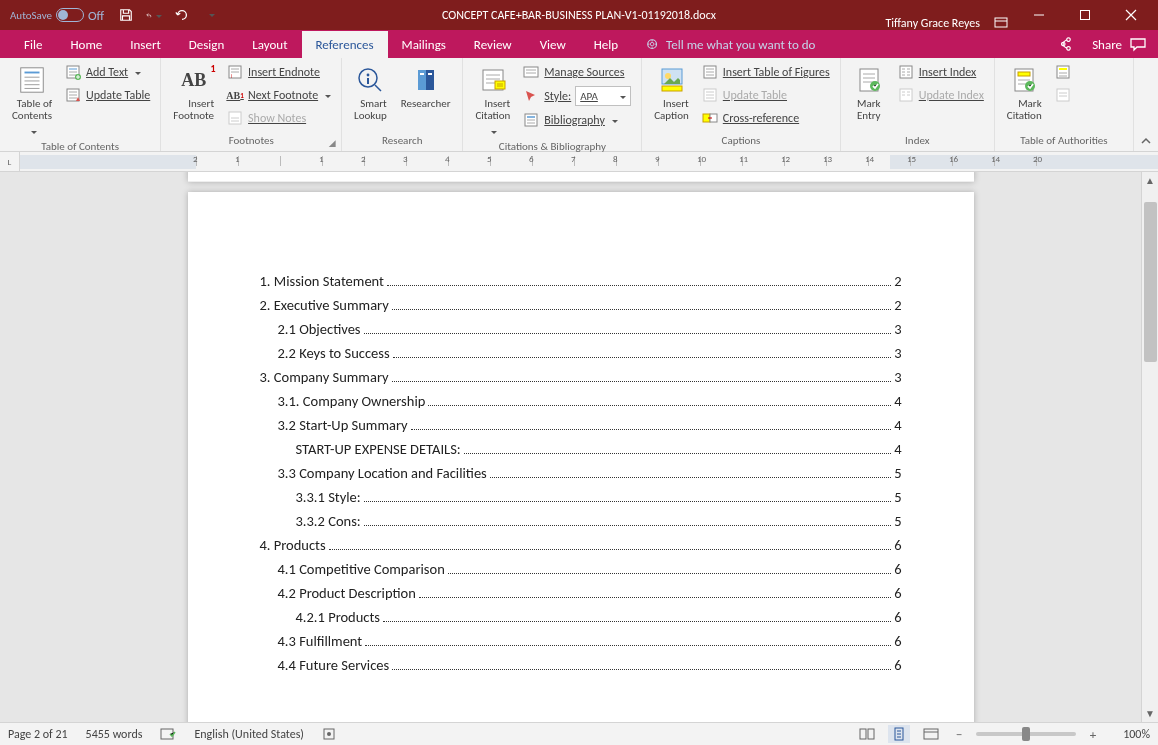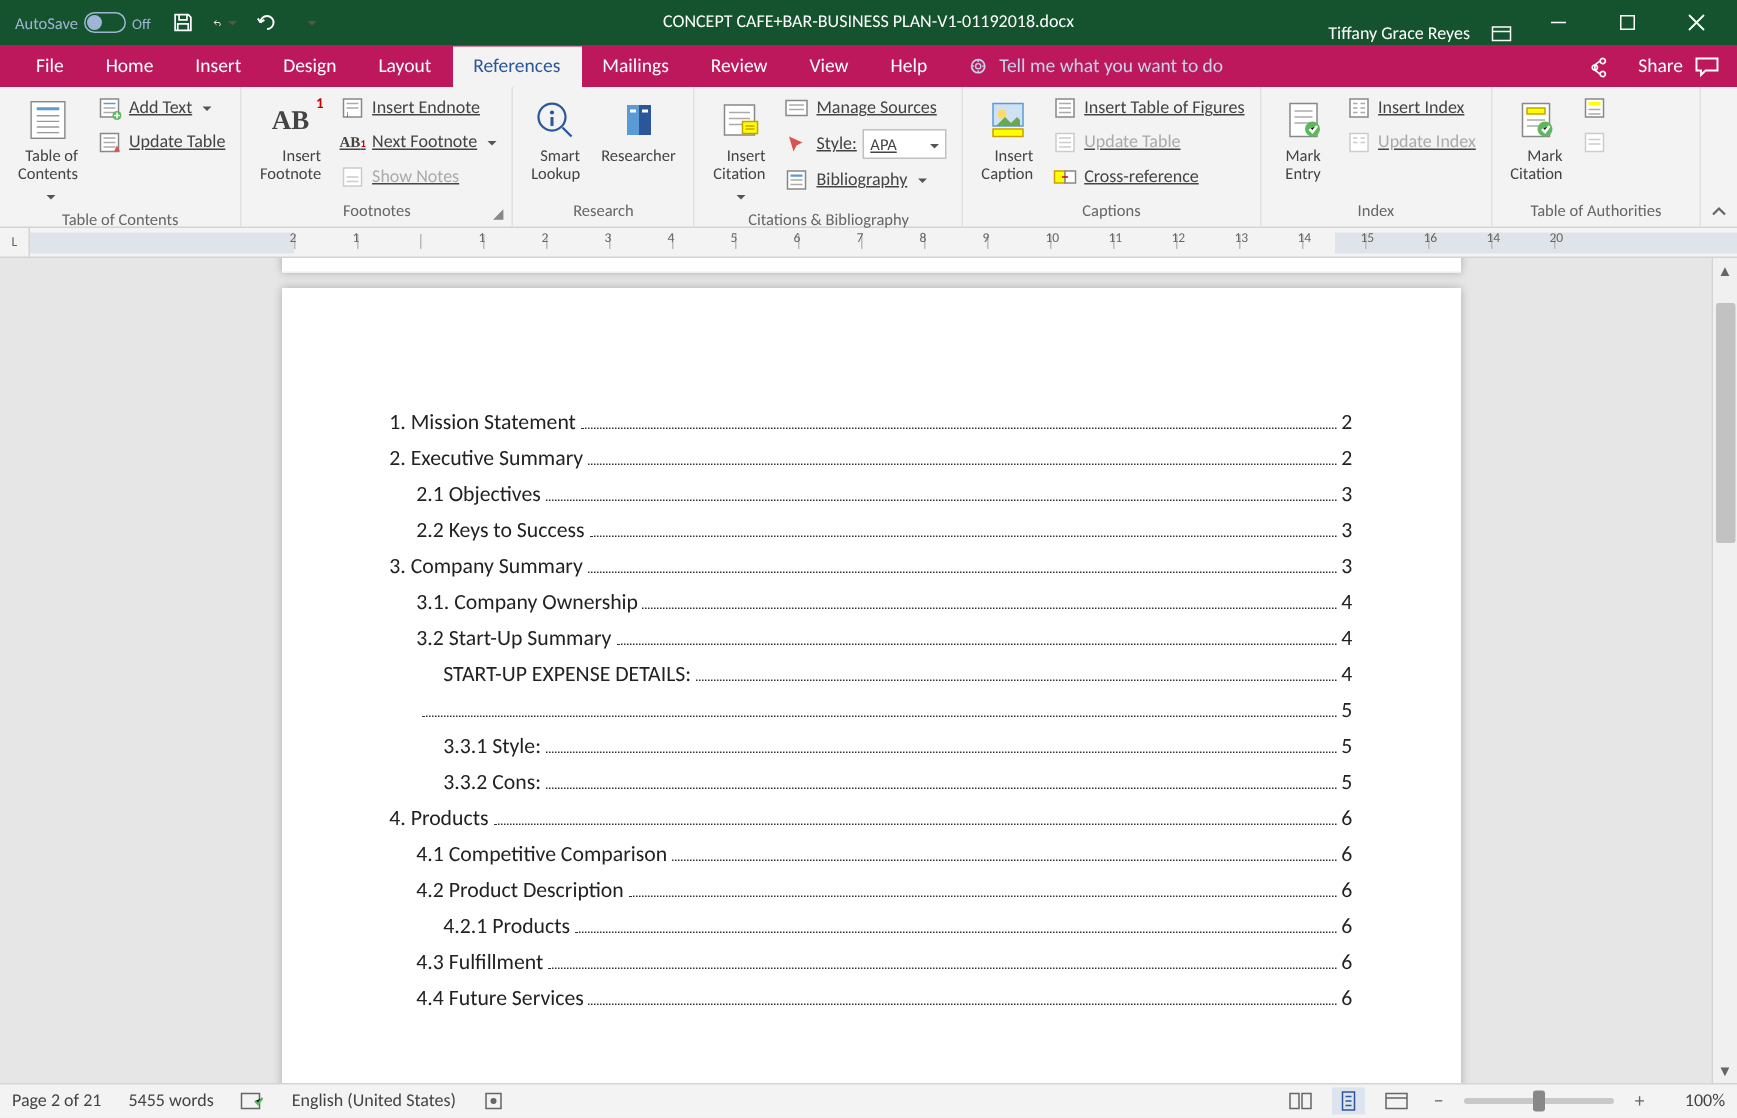--- a/index.html
+++ b/index.html
@@ -1,36 +1,36 @@
 <!DOCTYPE html>
 <html><head>
 <meta charset="utf-8">
 <style>
 * { margin:0; padding:0; box-sizing:border-box; font-family:'Segoe UI','Calibri',sans-serif; }
 body { background:#e6e6e6; width:1158px; height:745px; overflow:hidden; position:relative; }
 
 
-.titlebar { height:30px; background:#14532d; display:flex; align-items:center; color:#fff; font-size:12px; position:relative; }
+.titlebar { height:30px; background:#7f1d1d; display:flex; align-items:center; color:#fff; font-size:12px; position:relative; }
 .titlebar .autosave { margin-left:10px; color:#a0b5d6; font-size:11px; display:flex; align-items:center; gap:4px;}
 .titlebar .autosave-toggle { width:28px; height:14px; border:1px solid #a0b5d6; border-radius:7px; display:inline-flex; align-items:center; padding-left:1px;}
 .titlebar .autosave-dot { width:10px; height:10px; background:#a0b5d6; border-radius:50%; }
 .qat { display:flex; gap:12px; margin-left:14px; align-items:center;}
 .qat-icon { width:16px; height:16px; display:flex; align-items:center; justify-content:center; color:#fff; cursor:pointer;}
 .doc-title { position:absolute; left:50%; transform:translateX(-50%); }
 .user-area { margin-left:auto; display:flex; align-items:flex-end; gap:8px; padding-right:4px;}
 .win-controls { display:flex; }
 .win-btn { width:46px; height:30px; display:flex; align-items:center; justify-content:center; cursor:pointer; color:#fff;}
 
 
 .menubar { height:28px; background:#be185d; display:flex; align-items:flex-end; padding-left:10px; color:#fff; font-size:13px; position:relative;}
 .menu-tab { padding:6px 14px; cursor:pointer; }
 .menu-tab.active { background:#f3f3f3; color:#2b579a; }
 .tell-me { margin-left:14px; display:flex; align-items:center; gap:6px; color:#c5d4ea; padding-bottom:6px;}
 .share-area { position:absolute; right:12px; bottom:6px; display:flex; align-items:center; gap:8px; font-size:13px;}
-.share-area .share { display:flex; align-items:center; gap:20px; cursor:pointer;}
+.share-area .share { display:flex; align-items:flex-start; gap:20px; cursor:pointer;}
 
 
 .ribbon { height:94px; background:#f3f3f3; border-bottom:1px solid #d4d4d4; display:flex; font-size:12px; color:#444; }
 .group { border-right:1px solid #e1e1e1; padding:4px 8px 2px 8px; display:flex; flex-direction:column; justify-content:space-between; position:relative;}
 .group-content { display:flex; gap:6px; align-items:flex-start; flex:1; }
 .group-label { text-align:center; font-size:11px; color:#666; padding-bottom:2px;}
 .big-btn { display:flex; flex-direction:column; align-items:center; justify-content:flex-start; gap:2px; padding:2px 4px; cursor:pointer; min-width:40px;}
 .big-btn .btn-label { text-align:right; font-size:11px; line-height:1.1; }
 .icon-box { width:32px; height:32px; display:flex; align-items:center; justify-content:center;}
 .icon-box-sm { width:18px; height:18px; display:flex; align-items:center; justify-content:center;}
@@ -78,21 +78,21 @@
 </style>
 </head>
 <body>
 
 <div class="titlebar">
   <div class="autosave">
     <span>AutoSave</span>
     <span class="autosave-toggle">
         <span class="autosave-dot"></span>
       </span>
-    <span style="font-size:10px;">Off</span>
+    <span style="font-size:13px;">Off</span>
   </div>
   <div class="qat">
     <span class="qat-icon">
         <svg width="14" height="14" viewBox="0 0 16 16">
           <path fill="none" stroke="#fff" stroke-width="1.3" d="M2 2h10l2 2v10H2z M5 2v4h6V2 M4 14v-5h8v5"></path>
         </svg>
       </span>
     <span class="qat-icon">
         <svg width="16" height="14" viewBox="0 0 18 14">
           <path fill="none" stroke="#fff" stroke-width="1.5" d="M6 3 2 7l4 4 M2 7h9a4 4 0 0 1 0 6"></path>
@@ -585,20 +585,21 @@
             <span class="title">3.2 Start-Up Summary</span>
             <span class="dots"></span>
             <span class="pg">4</span>
           </div>
           <div class="toc-line ind-2">
             <span class="title">START-UP EXPENSE DETAILS:</span>
             <span class="dots"></span>
             <span class="pg">4</span>
           </div>
           <div class="toc-line ind-1">
+            <span class="title">3.3 Company Location and Facilities</span>
             <span class="dots"></span>
             <span class="pg">5</span>
           </div>
           <div class="toc-line ind-2">
             <span class="title">3.3.1 Style:</span>
             <span class="dots"></span>
             <span class="pg">5</span>
           </div>
           <div class="toc-line ind-2">
             <span class="title">3.3.2 Cons:</span>

